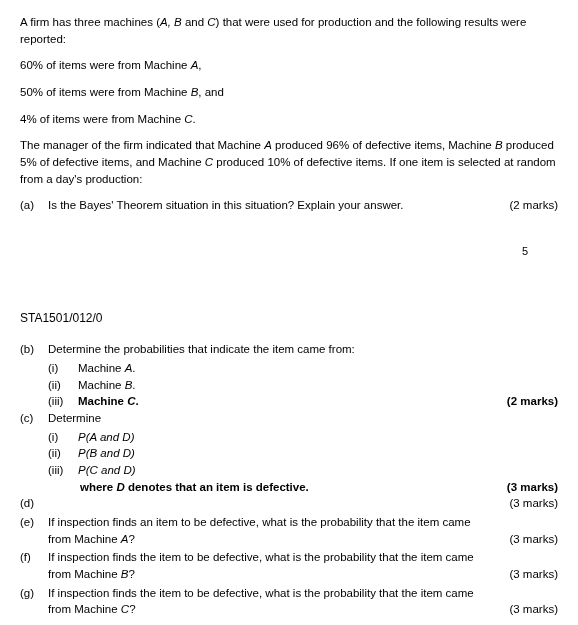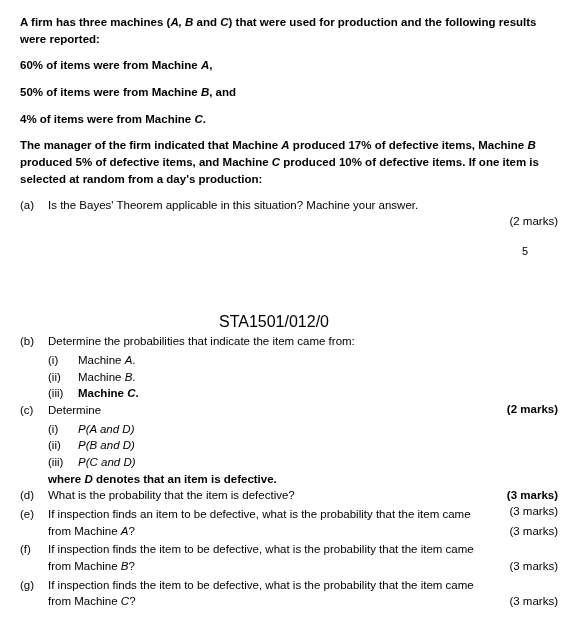--- a/index.html
+++ b/index.html
@@ -8,21 +8,20 @@
       color: #000;
       margin: 0;
       padding: 14px 20px;
       width: 578px;
       box-sizing: border-box;
       background: #fff;
       line-height: 1.45;
     }
     .para {
       margin-bottom: 10px;
-      font-weight: bold;
     }
     .italic {
       font-style: italic;
     }
     .question-row {
       display: flex;
       margin-bottom: 2px;
     }
     .q-label {
       width: 28px;
@@ -32,21 +31,21 @@
       flex: 1;
       position: relative;
       padding-right: 70px;
     }
     .q-content-norm {
       flex: 1;
     }
     .marks {
       position: absolute;
       right: 0;
-      top: 16px;
+      top: 0;
       white-space: nowrap;
     }
     .sub-row {
       display: flex;
     }
     .sub-label {
       width: 30px;
       flex-shrink: 0;
     }
     .sub-content-wrap {
@@ -55,24 +54,25 @@
       padding-right: 70px;
       font-weight: bold;
     }
     .page-num {
       text-align: right;
       padding-right: 30px;
       margin-top: 30px;
       font-size: 11px;
     }
     .course-code {
-      text-align: center;
+      text-align: left;
       padding-right: 30px;
       margin-top: 50px;
-      font-size: 16px;
+      margin-bottom: 14px;
+      font-size: 12px;
     }
     .sub-indent {
       padding-left: 28px;
     }
   </style>
 </head>
 <body>
 
 <div class="para">
   <span>A firm has three machines (</span><span class="italic">A, B</span><span> and </span><span class="italic">C</span><span>) that were used for production and the following results were reported:</span>
@@ -84,27 +84,27 @@
 
 <div class="para">
   <span>50% of items were from Machine </span><span class="italic">B</span><span>, and</span>
 </div>
 
 <div class="para">
   <span>4% of items were from Machine </span><span class="italic">C</span><span>.</span>
 </div>
 
 <div class="para">
-  <span>The manager of the firm indicated that Machine </span><span class="italic">A</span><span> produced 17% of defective items, Machine </span><span class="italic">B</span><span> produced 5% of defective items, and Machine </span><span class="italic">C</span><span> produced 10% of defective items.  If one item is selected at random from a day's production:</span>
+  <span>The manager of the firm indicated that Machine </span><span class="italic">A</span><span> produced 96% of defective items, Machine </span><span class="italic">B</span><span> produced 5% of defective items, and Machine </span><span class="italic">C</span><span> produced 10% of defective items.  If one item is selected at random from a day's production:</span>
 </div>
 
 <div class="question-row">
   <div class="q-label">(a)</div>
   <div class="q-content">
-    <span>Is the Bayes' Theorem applicable in this situation?  Machine your answer.</span>
+    <span>Is the Bayes' Theorem situation in this situation?  Explain your answer.</span>
     <span class="marks">(2 marks)</span>
   </div>
 </div>
 
 <div class="page-num">5</div>
 
 <div class="course-code">STA1501/012/0</div>
 
 <div class="question-row">
   <div class="q-label">(b)</div>
@@ -139,31 +139,30 @@
   </div>
   <div class="sub-row">
     <div class="sub-label">(ii)</div>
     <div class="italic">P(B and D)</div>
   </div>
   <div class="sub-row">
     <div class="sub-label">(iii)</div>
     <div class="italic">P(C and D)</div>
   </div>
   <div class="sub-row">
-    <div class="sub-content-wrap" style="padding-left:0;">
+    <div class="sub-content-wrap" style="padding-left:0;margin-left:32px;">
       <span>where </span><span class="italic">D</span><span> denotes that an item is defective.</span>
       <span class="marks">(3 marks)</span>
     </div>
   </div>
 </div>
 
 <div class="question-row">
   <div class="q-label">(d)</div>
   <div class="q-content">
-    <span>What is the probability that the item is defective?</span>
     <span class="marks">(3 marks)</span>
   </div>
 </div>
 
 <div class="question-row">
   <div class="q-label">(e)</div>
   <div class="q-content">
     <span>If inspection finds an item to be defective, what is the probability that the item came from Machine </span><span class="italic">A</span><span>?</span>
     <span class="marks" style="top:auto; bottom:0;">(3 marks)</span>
   </div>

